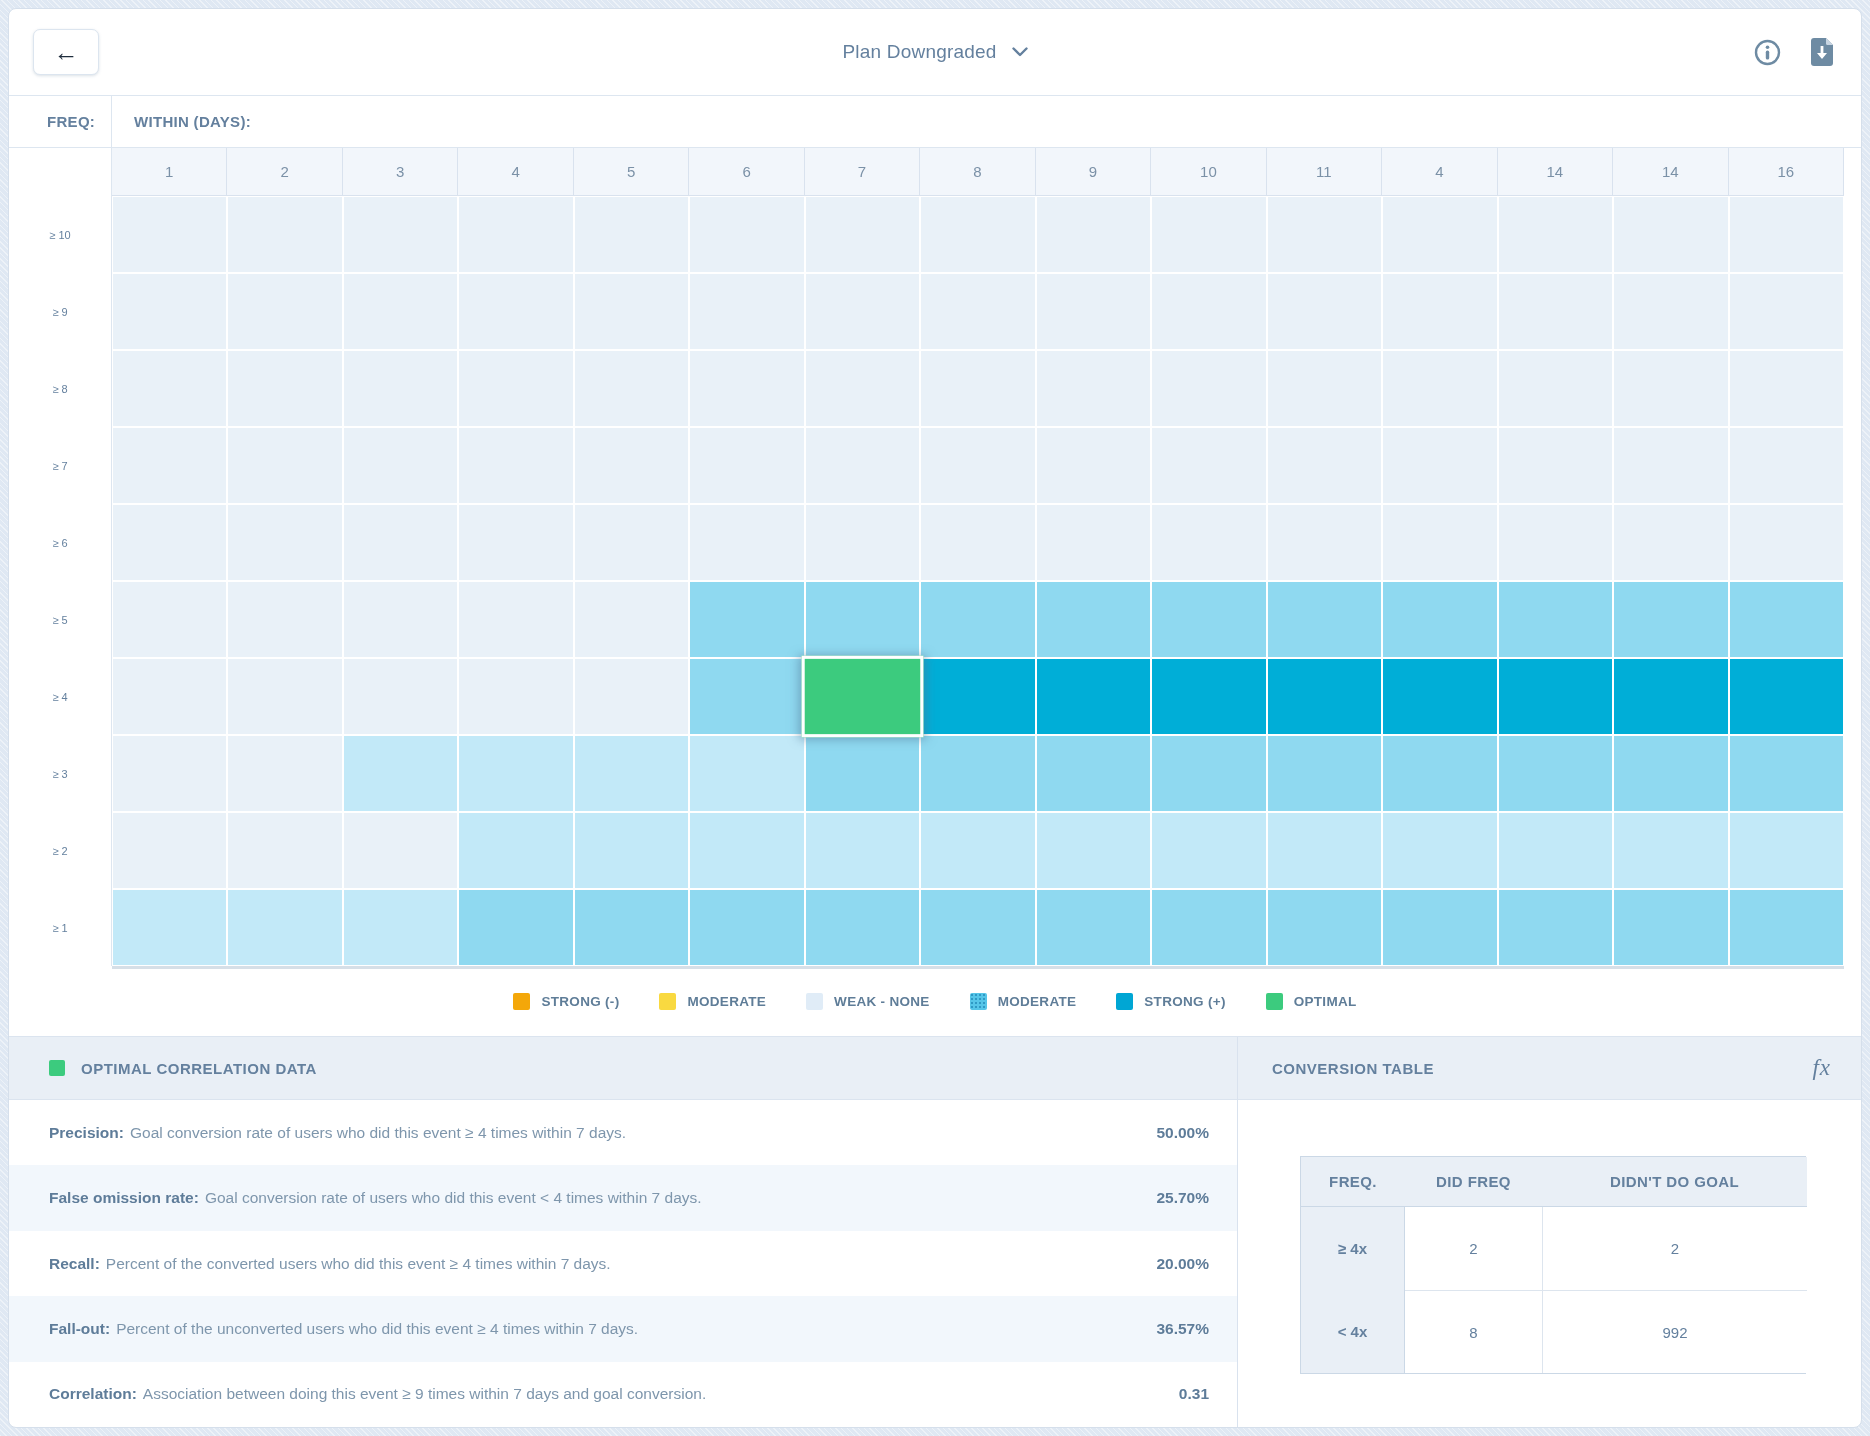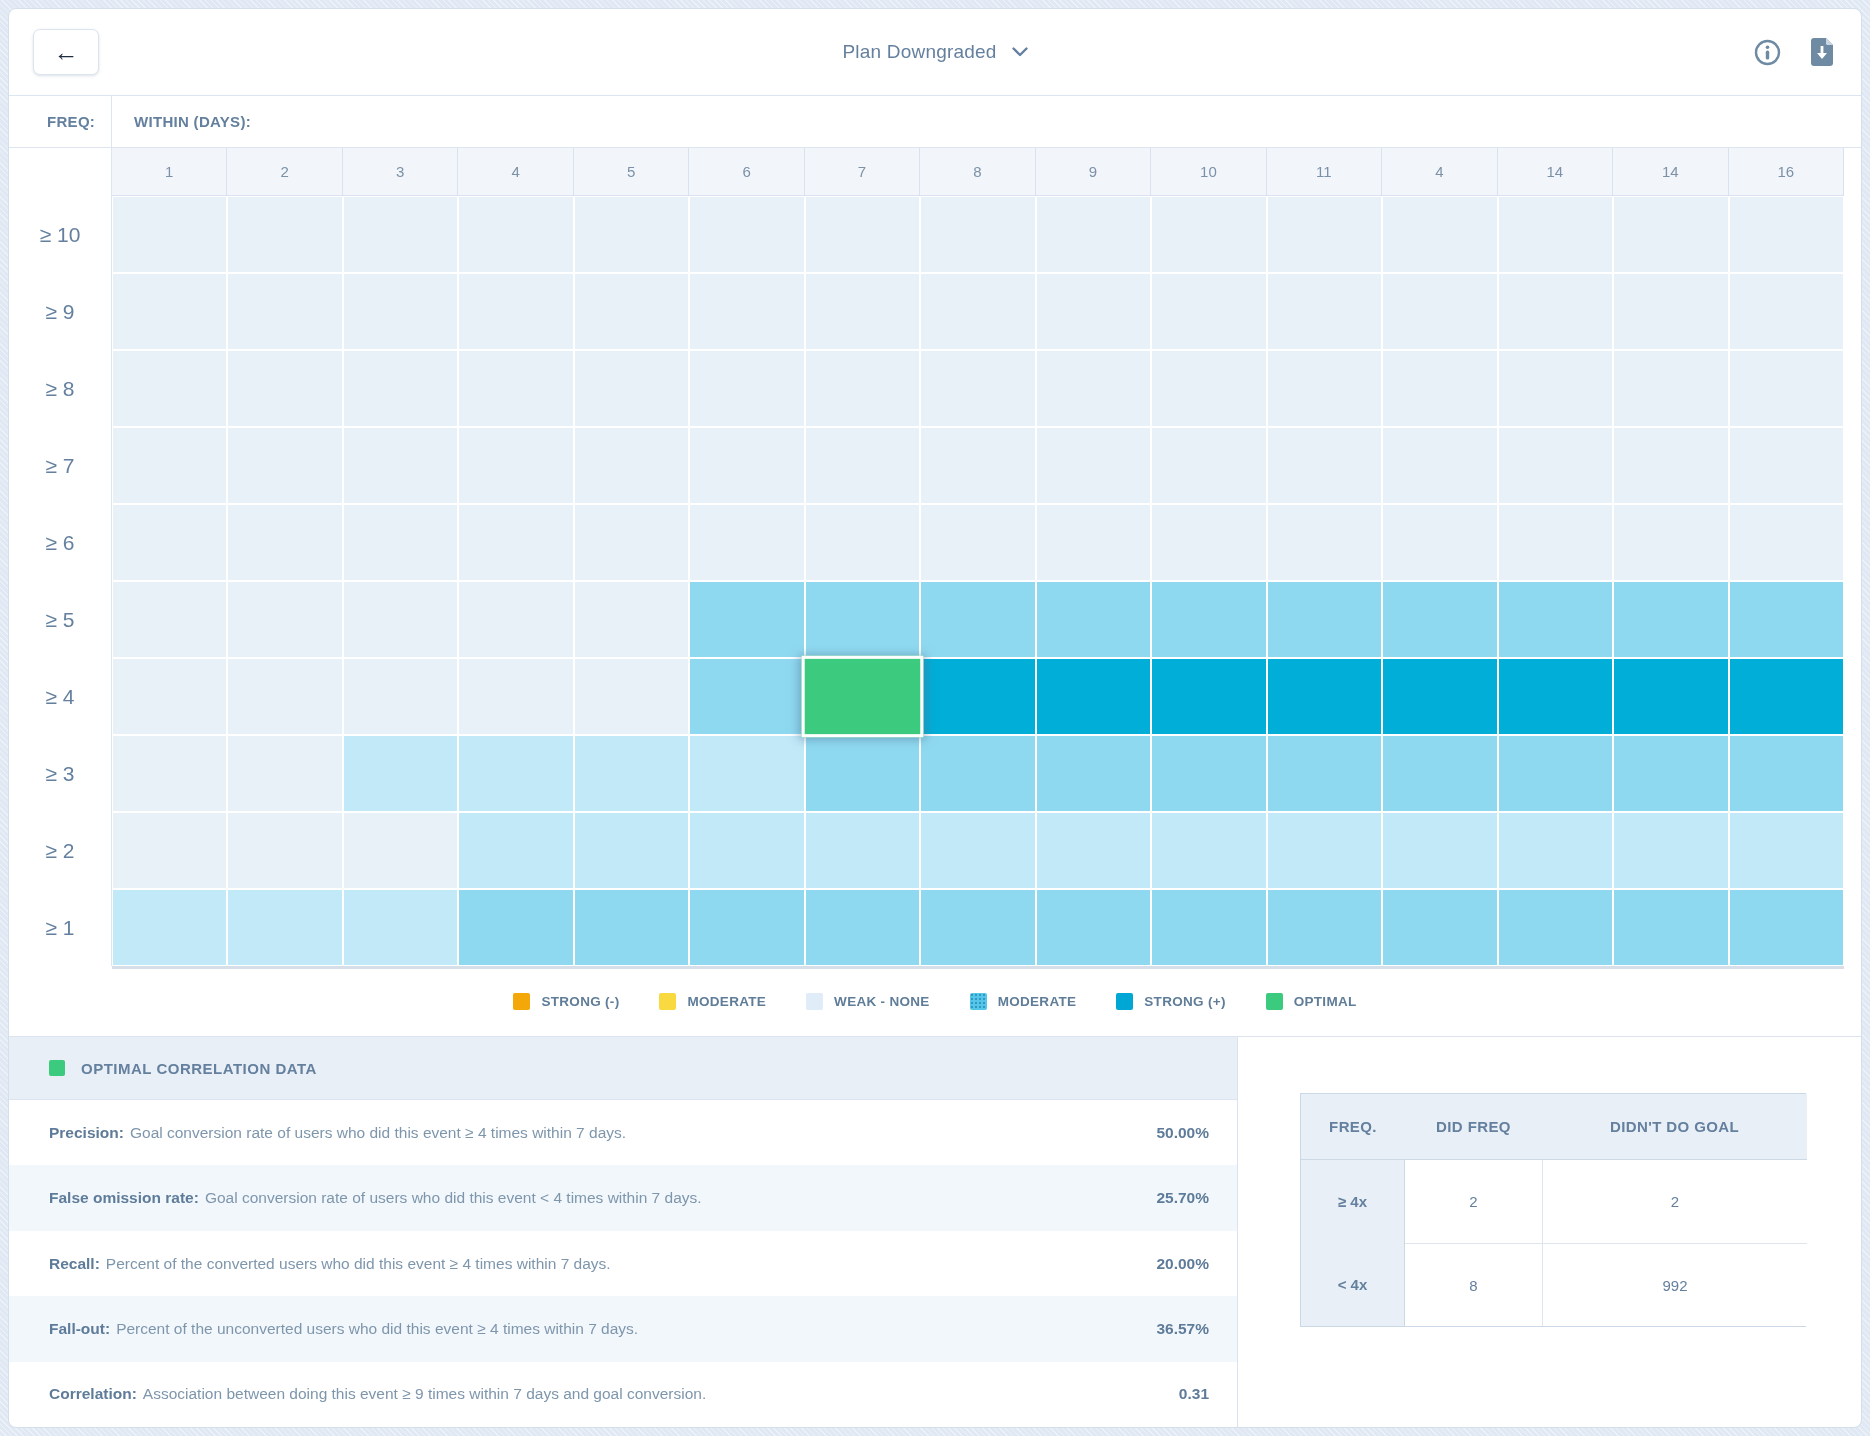--- a/index.html
+++ b/index.html
@@ -47,21 +47,21 @@
     border-bottom: 1px solid #d9e2ee; display: flex; align-items: center;
     justify-content: center; font-size: 15px; color: #7b91a7; }
   .colcell:first-of-type { border-left: 1px solid #d9e2ee; }
   
   .hm { display: grid; grid-template-columns: 103px repeat(15, 1fr);
     margin-right: 17px; position: relative; }
   .hm::after { content: ''; position: absolute; left: 103px; right: 0;
     bottom: -3px; height: 3px; background: rgba(165,184,202,.45); }
   .rowlab { height: 77px; border-right: 1px solid #dde6f0; background: #fff;
     display: flex; align-items: center; justify-content: center;
-    font-size: 21px; color: #64809e; }
+    font-size: 11px; color: #64809e; }
   .cell { height: 77px; border: 1.5px solid #fff; cursor: pointer; }
   .cell.sel { position: relative; z-index: 2; border: 3px solid #fff;
     transform: scale(1.06);
     box-shadow: 0 1px 9px 2px rgba(80,118,150,.55); }
   
   .legend { flex: 0 0 70px; display: flex; align-items: center;
     justify-content: center; gap: 40px; }
   .leg-item { display: flex; align-items: center; gap: 11px;
     font-size: 13.5px; font-weight: bold; color: #5f7d98; letter-spacing: .3px; }
   .sw { width: 17px; height: 17px; border-radius: 2px; }
@@ -85,21 +85,21 @@
   .stat-row { flex: 1; display: flex; align-items: center;
     padding: 0 28px 0 40px; font-size: 15.5px; color: #7e96ac; }
   .stat-row:nth-child(even) { background: #f2f7fc; }
   .stat-label { font-weight: bold; color: #5e7c99; margin-right: 6px; white-space: nowrap; }
   .stat-value { margin-left: auto; font-weight: bold; color: #5e7c99; }
   
   .ctable { margin: 56px 0 0 62px; width: 506px; display: grid;
     grid-template-columns: 104px 137px 265px; border: 1px solid #cbd8e6;
     font-size: 15px; color: #64809e; }
   .ct-cell { display: flex; align-items: center; justify-content: center; }
-  .ct-head { height: 66px; background: #e9eff6; font-weight: bold;
+  .ct-head { height: 50px; background: #e9eff6; font-weight: bold;
     border-bottom: 1px solid #cbd8e6; letter-spacing: .4px; }
   .ct-freq { height: 83px; background: #e9eff6; font-weight: bold;
     border-right: 1px solid #cbd8e6; }
   .ct-data { height: 83px; background: #fff; }
   .ct-data.c2 { border-left: 1px solid #dde5ee; }
   svg { display: block; }
 </style>
 </head>
 <body>
 
@@ -377,20 +377,24 @@
           </div>
           <div class="stat-row">
             <span class="stat-label">Correlation:</span>
             <span>Association between doing this event ≥ 9 times within 7 days and goal conversion.</span>
             <span class="stat-value">0.31</span>
           </div>
         </div>
     </div>
 
     <div class="right-panel">
+      <div class="panel-head">
+        <span>CONVERSION TABLE</span>
+        <span class="fx">fx</span>
+      </div>
       <div class="ctable">
           <div class="ct-cell ct-head">FREQ.</div>
           <div class="ct-cell ct-head">DID FREQ</div>
           <div class="ct-cell ct-head">DIDN'T DO GOAL</div>
           <div class="ct-cell ct-freq">≥ 4x</div>
           <div class="ct-cell ct-data">2</div>
           <div class="ct-cell ct-data c2">2</div>
           <div class="ct-cell ct-freq">&lt; 4x</div>
           <div class="ct-cell ct-data rt" style="border-top: 1px solid rgb(221, 229, 238);">8</div>
           <div class="ct-cell ct-data c2 rt" style="border-top: 1px solid rgb(221, 229, 238);">992</div>

